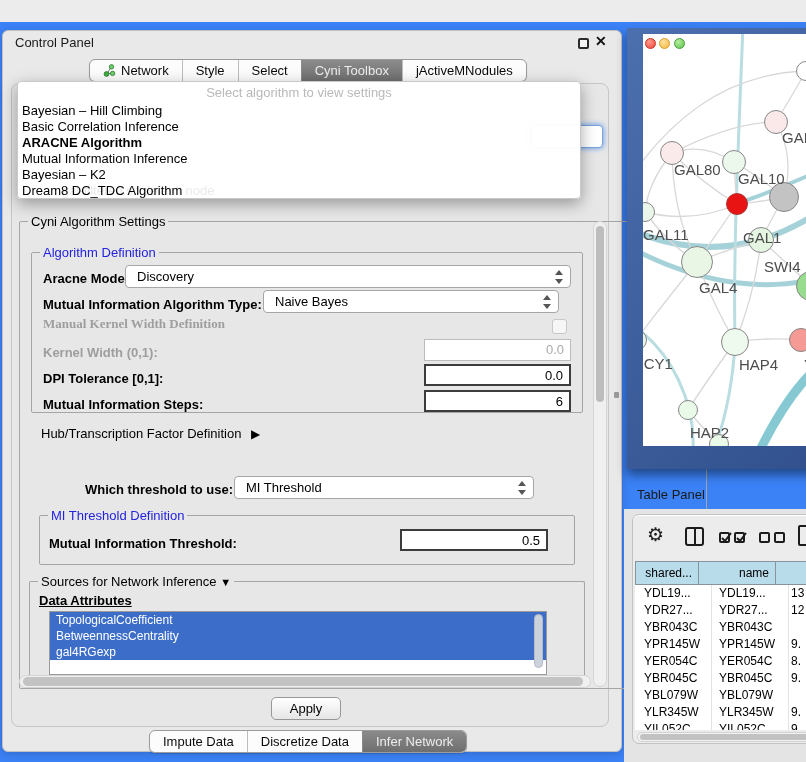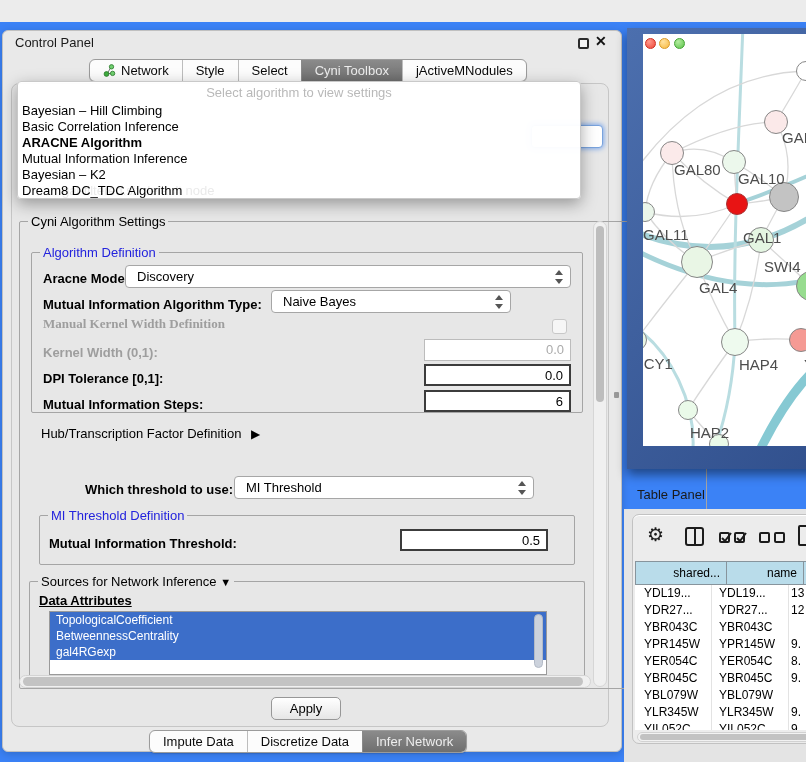--- a/index.html
+++ b/index.html
@@ -177,21 +177,21 @@
     </div>
     <div class="lbl" style="left:40px; top:240px;">Aracne Mode:</div>
     <div class="combo" style="left:122px; top:234px; width:446px;">
       <span>Discovery</span>
       <span class="spin">
           <b class="u"></b>
           <b class="d"></b>
         </span>
     </div>
     <div class="lbl" style="left:40px; top:266px;">Mutual Information Algorithm Type:</div>
-    <div class="combo" style="left:268px; top:259px; width:240px;">
+    <div class="combo" style="left:260px; top:259px; width:296px;">
       <span>Naive Bayes</span>
       <span class="spin">
           <b class="u"></b>
           <b class="d"></b>
         </span>
     </div>
     <div class="lbl dis" style="left:40px; top:285px;font-family:Liberation Serif, serif;">Manual Kernel Width Definition</div>
     <div class="chk" style="left:549px; top:288px;"></div>
     <div class="lbl dis" style="left:40px; top:314px;">Kernel Width (0,1):</div>
     <div class="fld dis" style="left:421px; top:308px; width:147px;">0.0</div>
@@ -345,21 +345,21 @@
     <div class="ticon cbx" style="left:101px;">
       <svg width="15" height="15">
           <path d="M2 7 l3 3 l6 -8" stroke="#1c1c1c" stroke-width="2" fill="none"></path>
         </svg>
       </div>
     <div class="ticon cbx" style="left:126px;"></div>
     <div class="ticon cbx" style="left:141px;"></div>
     <div class="ticon doc"></div>
 
     <div class="thead">
-      <div class="th" style="width:92px;">shared...</div>
+      <div class="th" style="width:64px;">shared...</div>
       <div class="th" style="width:77px;">name</div>
       <div class="th" style="width:42px;"></div>
     </div>
 
     <div class="tbody">
       <div class="tr">
           <div class="td c1">YDL19...</div>
           <div class="td c2">YDL19...</div>
           <div class="td c3">13</div>
         </div>

